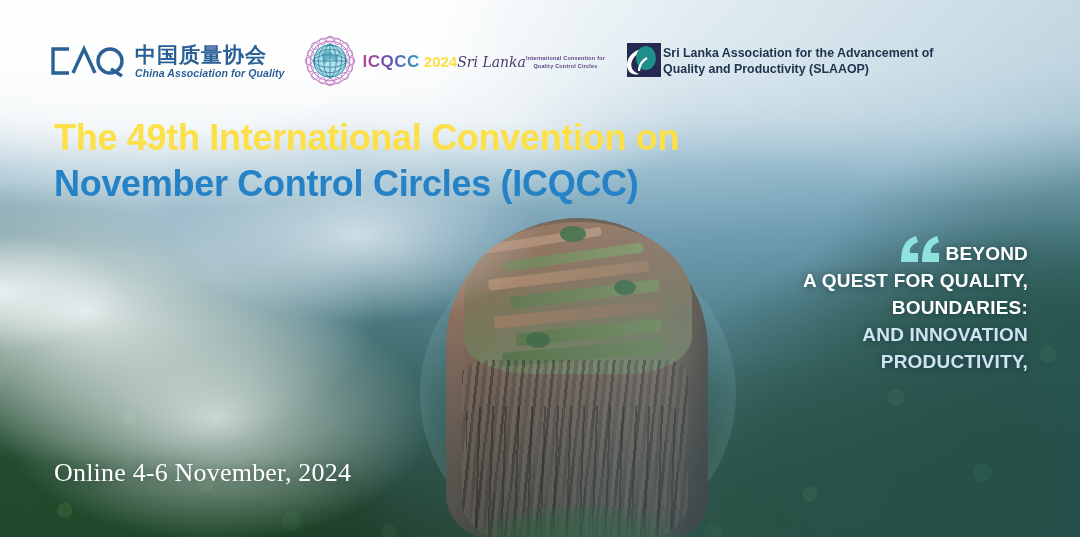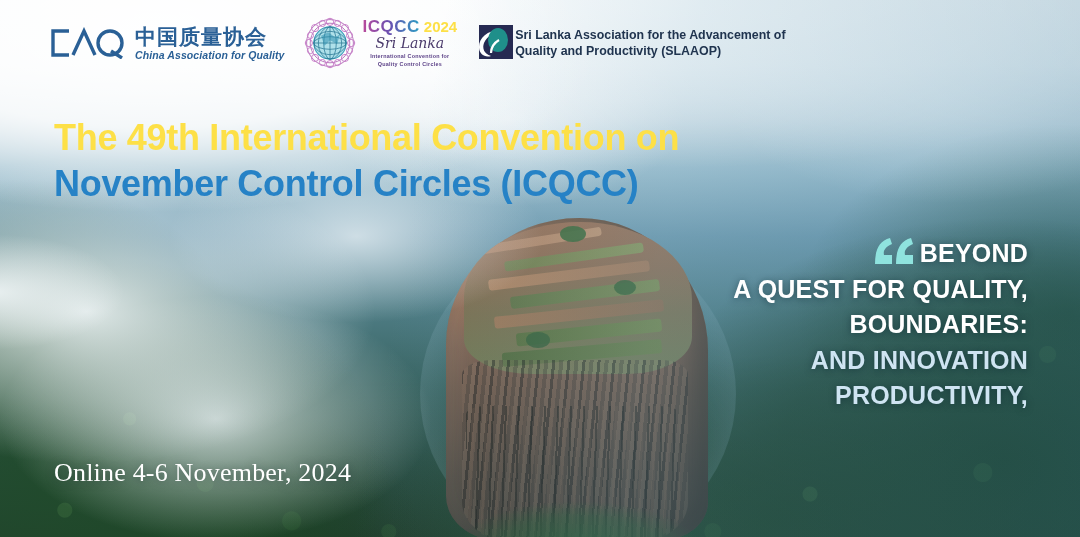--- a/index.html
+++ b/index.html
@@ -163,21 +163,21 @@
     position: absolute;
     left: -70px; top: 180px;
     width: 360px; height: 200px;
     background: radial-gradient(ellipse 180px 80px at 18% 56%, rgba(246,250,252,.82) 0%, rgba(246,250,252,0) 72%);
   }
 
   
   .logo-bar {
     position: absolute;
     left: 48px;
-    top: 16px;
+    top: 34px;
     display: flex;
     align-items: center;
     gap: 18px;
     z-index: 6;
   }
   .logo { display: flex; align-items: center; }
 
   
   .caq { gap: 9px; }
   .caq-mark { width: 78px; height: 32px; display:block; }
@@ -193,21 +193,21 @@
     font-weight: 700;
     color: #2a6096;
     letter-spacing: .1px;
     margin-top: 3px;
     font-style: italic;
   }
 
   
   .icqcc { gap: 6px; }
   .icqcc-emblem { width: 54px; height: 54px; display:block; }
-  .icqcc-text { display: flex; flex-direction: column; align-items: center; line-height: 1; }
+  .icqcc-text { display: flex; align-items: center; line-height: 1; }
   .icqcc-row1 { display: flex; align-items: baseline; gap: 4px; }
   .icqcc-abbr {
     font-size: 17px; font-weight: 800; letter-spacing: .5px;
     background: linear-gradient(90deg,#b84a9c 0%, #6b4fb0 45%, #2b9ec4 100%);
     -webkit-background-clip: text; background-clip: text; color: transparent;
   }
   .icqcc-year { font-size: 15px; font-weight: 800; color: #fde047; }
   .icqcc-script {
     font-family: "DejaVu Serif", serif;
     font-style: italic;
@@ -247,21 +247,21 @@
 
   
   .tagline {
     position: absolute;
     right: 52px;
     top: 236px;
     width: 330px;
     z-index: 6;
     text-align: right;
     font-weight: 700;
-    font-size: 25px;
+    font-size: 19px;
     line-height: 1.42;
     letter-spacing: .2px;
     text-shadow: 0 1px 7px rgba(10,35,45,.55);
   }
   .tagline .ln { display: block; color: #ffffff; }
   .tagline .ln.tint { color: #cfe4f2; }
   .quote-mark {
     display: inline-block;
     vertical-align: -2px;
     margin-right: 5px;

